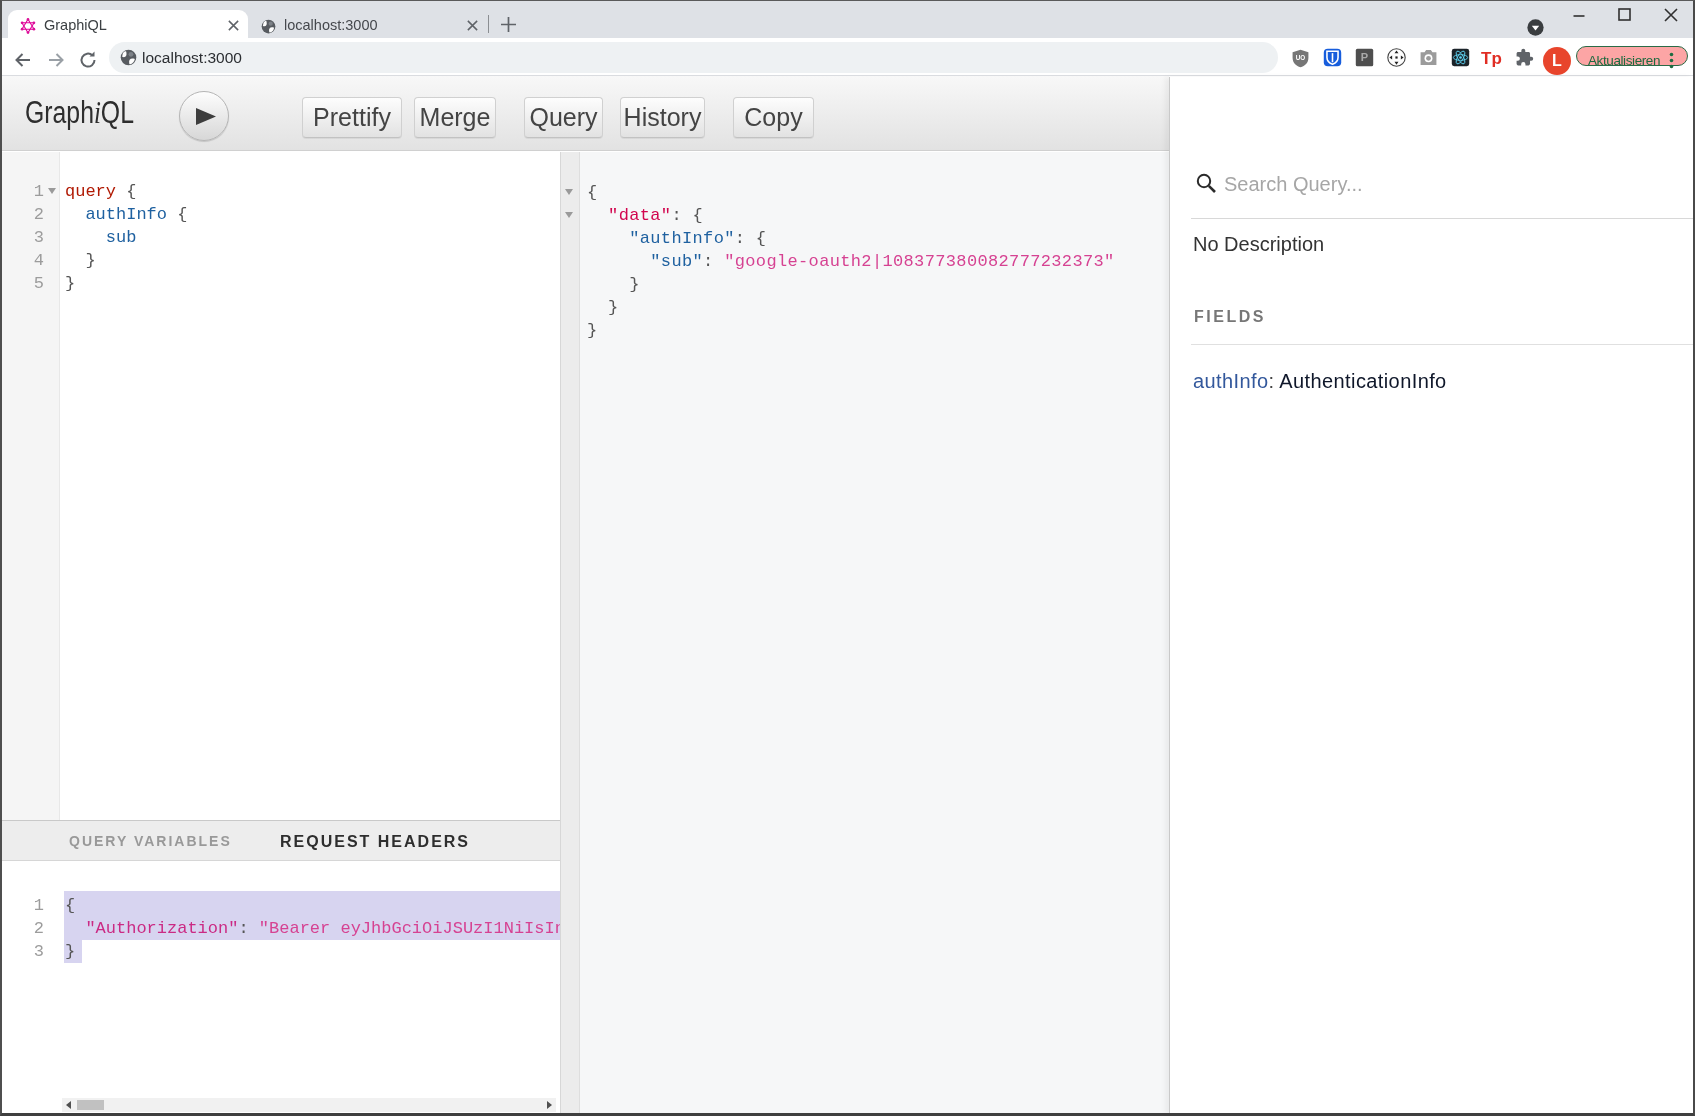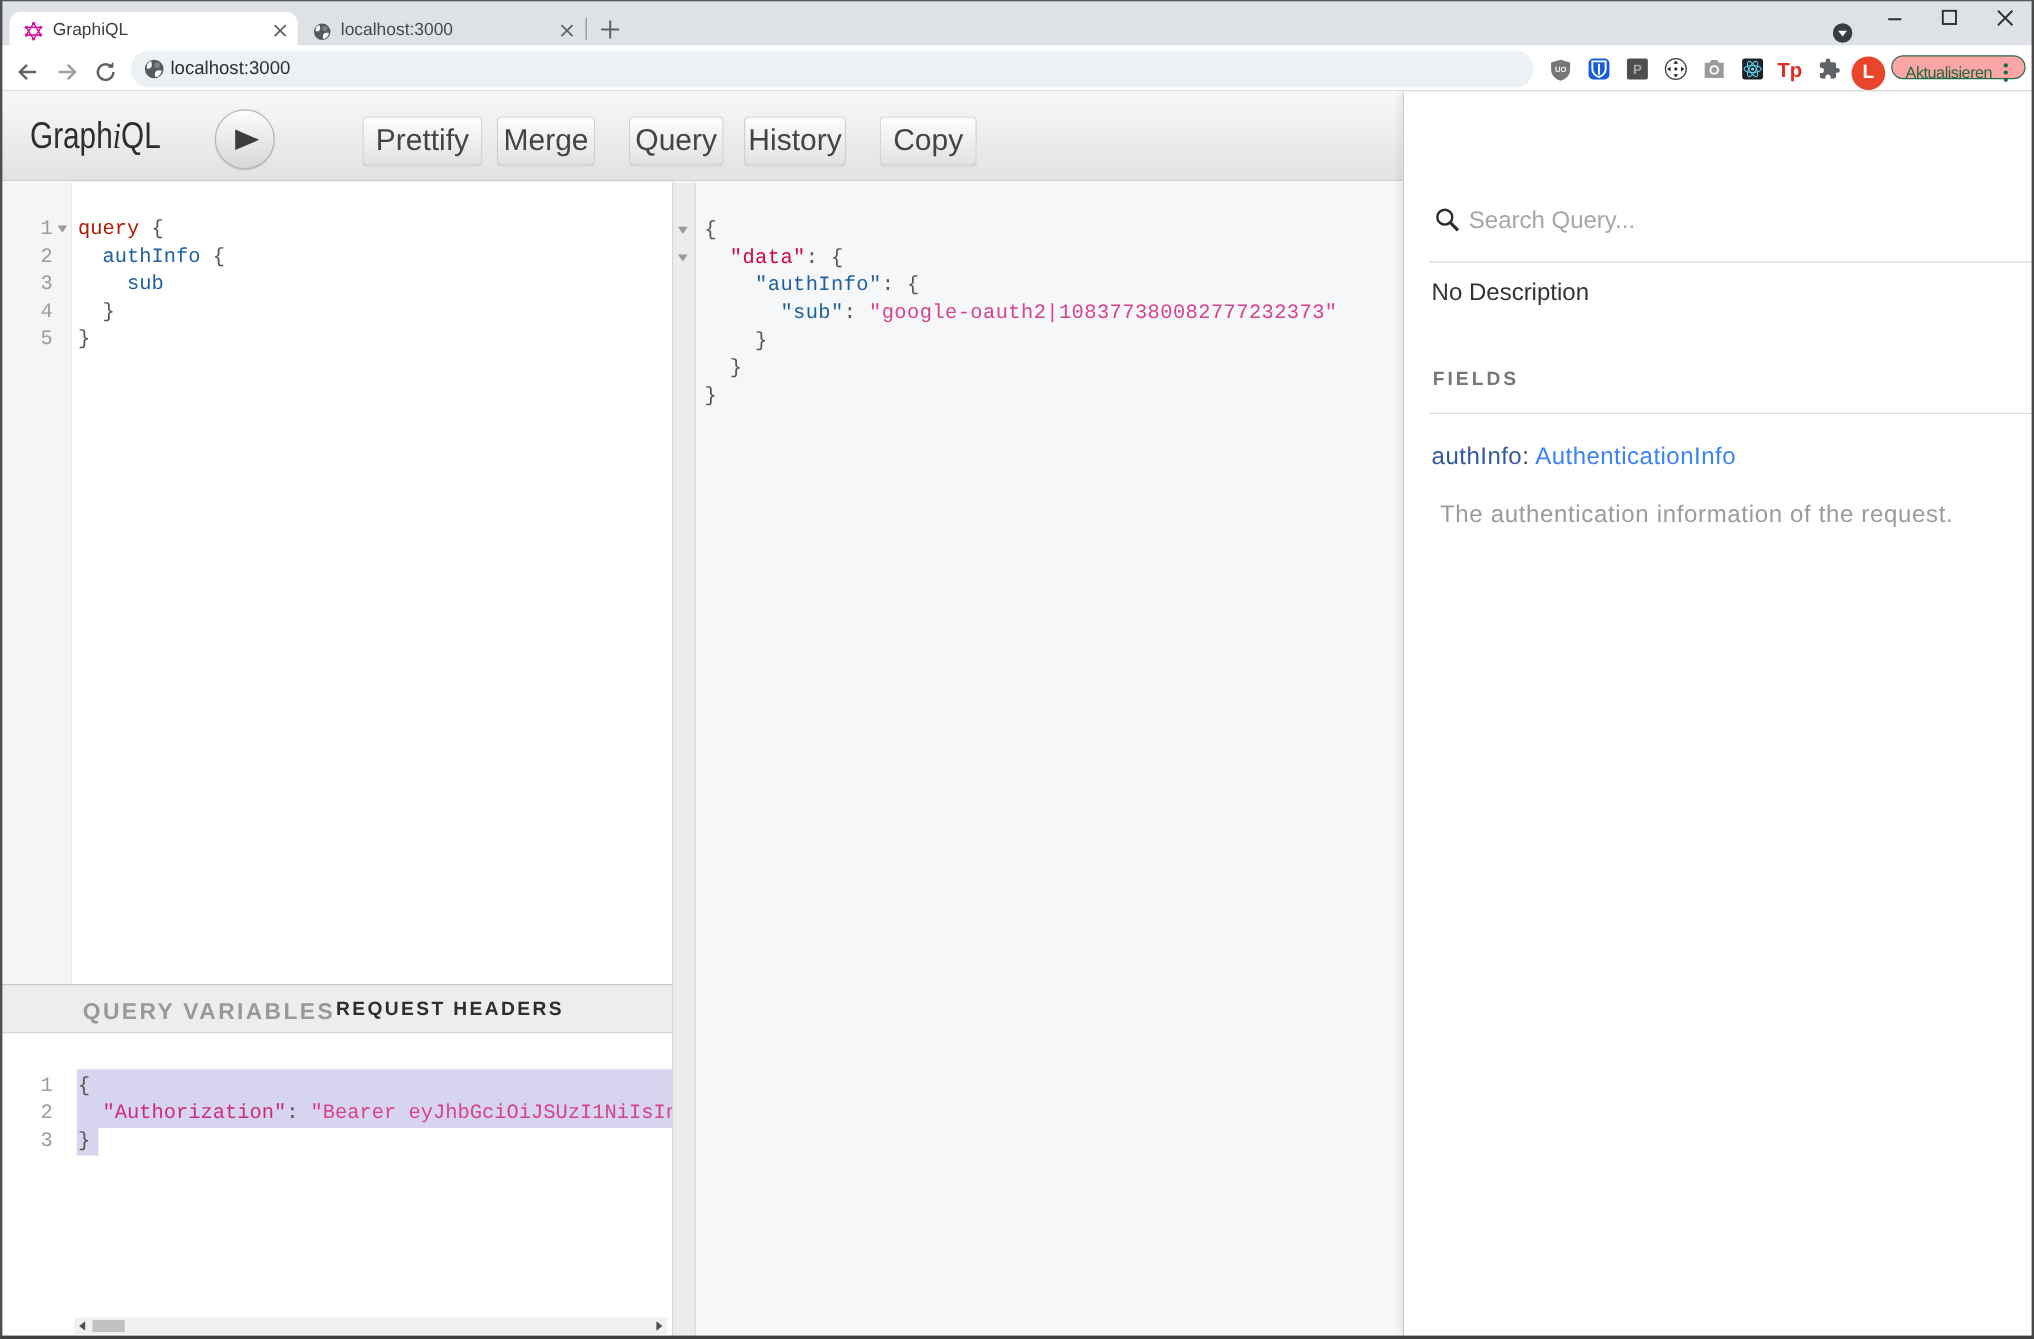--- a/index.html
+++ b/index.html
@@ -27,21 +27,21 @@
   .mono { font-family:"Liberation Mono", monospace; font-size:17px; line-height:23px; white-space:pre; }
   #qpane { left:2px; top:152px; width:558px; height:668px; background:#fff; }
   #qgutter { left:2px; top:152px; width:58px; height:668px; background:#f5f5f5; border-right:1px solid #e8e8e8; }
   .lnum { position:absolute; width:40px; text-align:right; color:#9c9c9c; }
   .cline { position:absolute; left:65px; }
   #divider { left:560px; top:152px; width:20px; height:962px; background:#ececec; border-left:1px solid #d7d7d7; border-right:1px solid #dedede; }
   #rpane { left:580px; top:152px; width:589px; height:962px; background:#f6f7f8; }
   .foldarrow { position:absolute; width:0; height:0; border-left:4.5px solid transparent; border-right:4.5px solid transparent; border-top:6.5px solid #9a9a9a; }
   
   #vtbar { left:2px; top:820px; width:558px; height:41px; background:#ededed; border-top:1px solid #c9c9c9; border-bottom:1px solid #d6d6d6; }
-  #vtbar .t1 { position:absolute; left:67px; top:12px; font-size:19px; font-weight:bold; letter-spacing:2px; color:#999; }
+  #vtbar .t1 { position:absolute; left:67px; top:12px; font-size:14px; font-weight:bold; letter-spacing:2px; color:#999; }
   #vtbar .t2 { position:absolute; left:278px; top:12px; font-size:16px; font-weight:bold; letter-spacing:2px; color:#2e2e2e; }
   #vpane { left:2px; top:862px; width:558px; height:252px; background:#fff; overflow:hidden; }
   .sel { position:absolute; background:#d7d4f0; }
   
   #hscroll { left:62px; top:1098px; width:494px; height:14px; background:#f1f1f1; }
   #hthumb { left:77px; top:1100px; width:27px; height:10px; background:#c1c1c1; }
   
   #docpane { left:1169px; top:77px; width:524px; height:1037px; background:#fff; border-left:1px solid #c9c9c9; box-shadow:-4px 0 5px rgba(0,0,0,0.05); }
   #doctitlebar { position:absolute; left:0; top:0; width:524px; height:74px; border-bottom:1px solid #d0d0d0; }
   #docback { position:absolute; left:45px; top:29px; font-size:21px; color:#3b5998; }
@@ -250,17 +250,16 @@
   <div class="abs" id="docpane">
     <svg style="position:absolute;left:25px;top:95px" width="22" height="22" viewBox="0 0 22 22">
       <circle cx="9" cy="9" r="6.2" fill="none" stroke="#2b2b2b" stroke-width="2"></circle>
       <path d="M13.8 13.8 L20 20" stroke="#2b2b2b" stroke-width="2.6"></path>
     </svg>
     <span id="docsearch">Search Query...</span>
     <div id="docsearchline"></div>
     <span id="nodesc">No Description</span>
     <span id="fieldshdr">FIELDS</span>
     <div id="fieldsline"></div>
-    <span id="fielditem"><span style="color:#33589c">authInfo</span><span style="color:#444">: </span><span style="color:#3b82f6">AuthenticationInfo</span></span>
-    <span id="fielddesc">The authentication information of the request.</span>
+    <span id="fielditem"><span style="color:#33589c">authInfo</span><span style="color:#444">: </span><span style="color:#0f172a">AuthenticationInfo</span></span>
   </div>
 
   <div class="abs" id="wborder"></div>
 
 </body></html>

